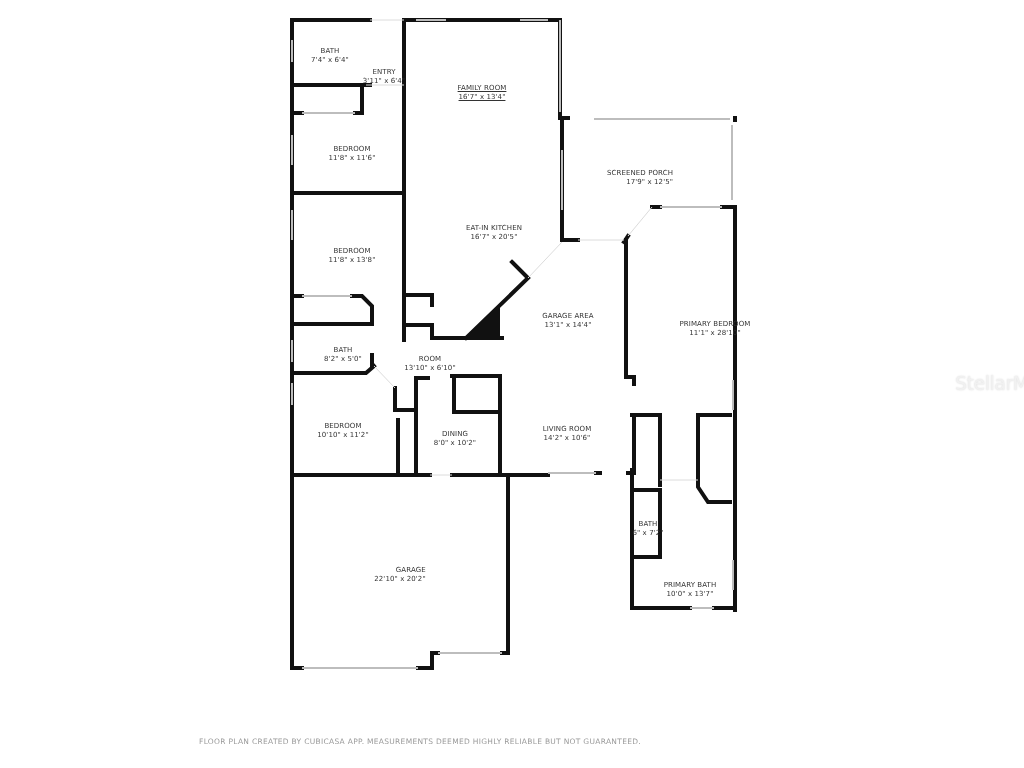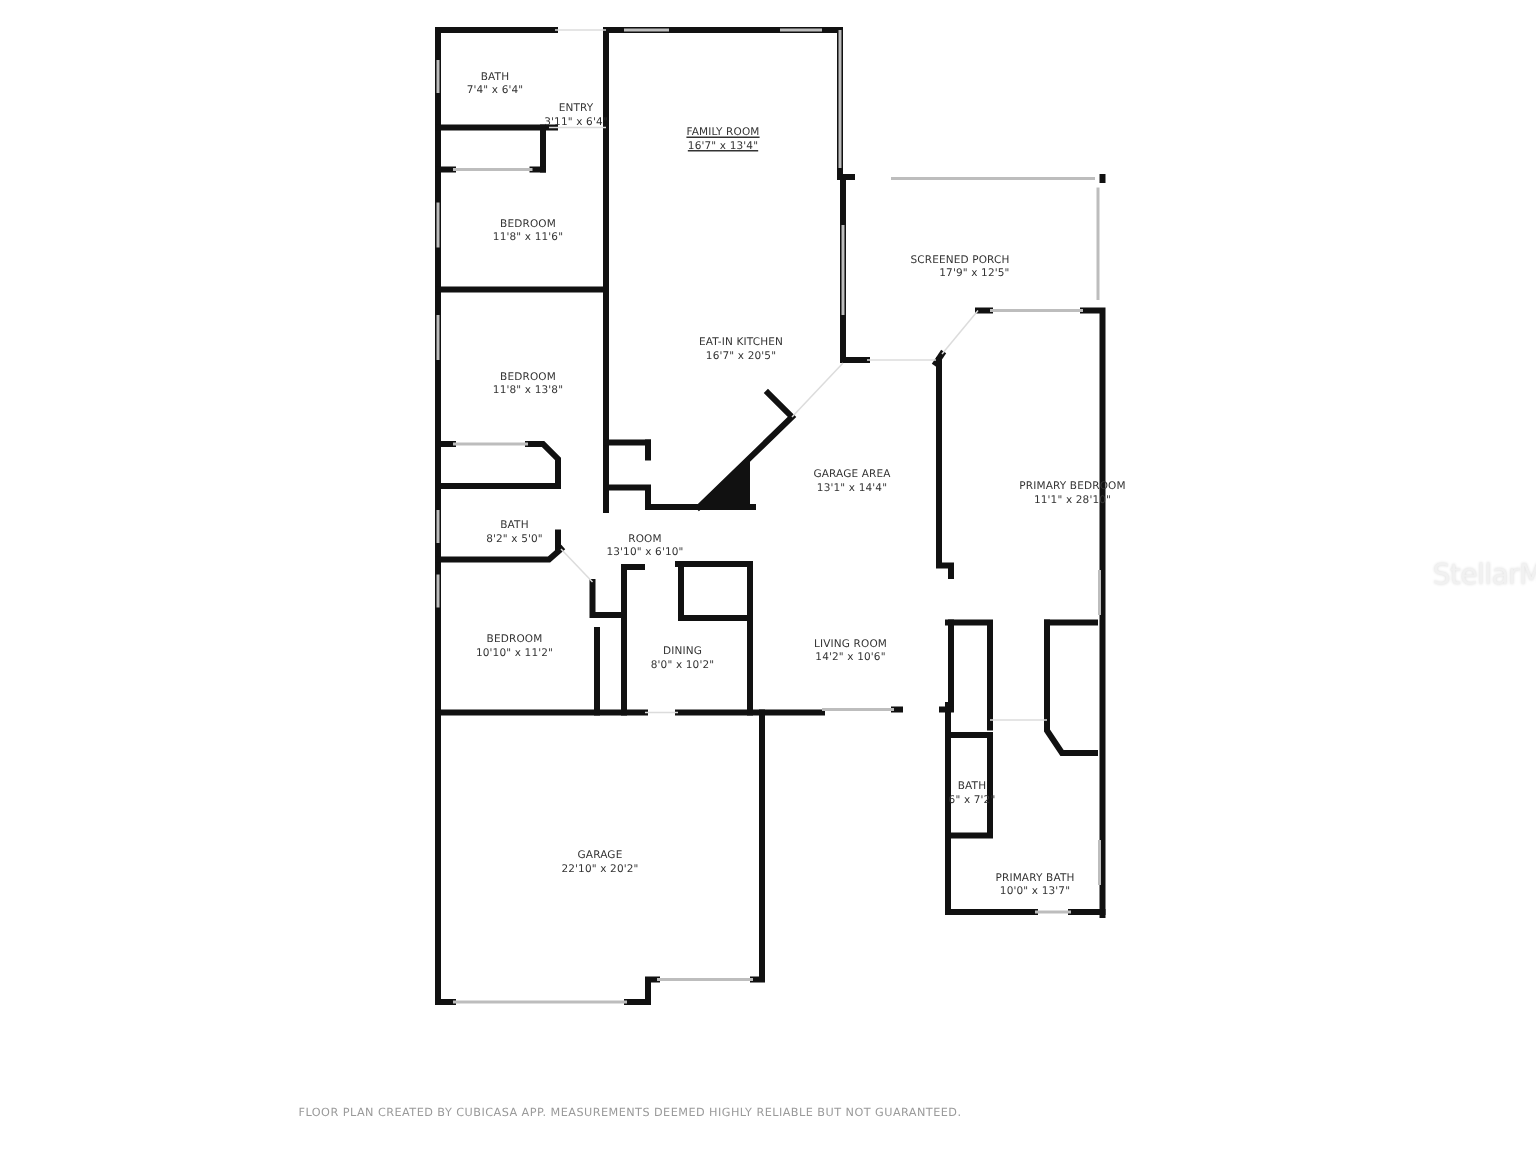--- a/index.html
+++ b/index.html
@@ -175,19 +175,19 @@
   <span class="dim">14'2" x 10'6"</span>
 </div>
 <div class="room-label" style="left:648px;top:520px;">
   <span class="name">BATH</span>
   <span class="dim">6" x 7'2"</span>
 </div>
 <div class="room-label" style="left:690px;top:537px;margin-top:44px;">
   <span class="name">PRIMARY BATH</span>
   <span class="dim">10'0" x 13'7"</span>
 </div>
-<div class="room-label" style="left:400px;top:566px;">
+<div class="room-label" style="left:400px;top:566px;text-align:right;">
   <span class="name">GARAGE</span>
   <span class="dim">22'10" x 20'2"</span>
 </div>
 
 <div class="watermark">StellarMLS</div>
 <div class="footer">FLOOR PLAN CREATED BY CUBICASA APP. MEASUREMENTS DEEMED HIGHLY RELIABLE BUT NOT GUARANTEED.</div>
 
 </body></html>

